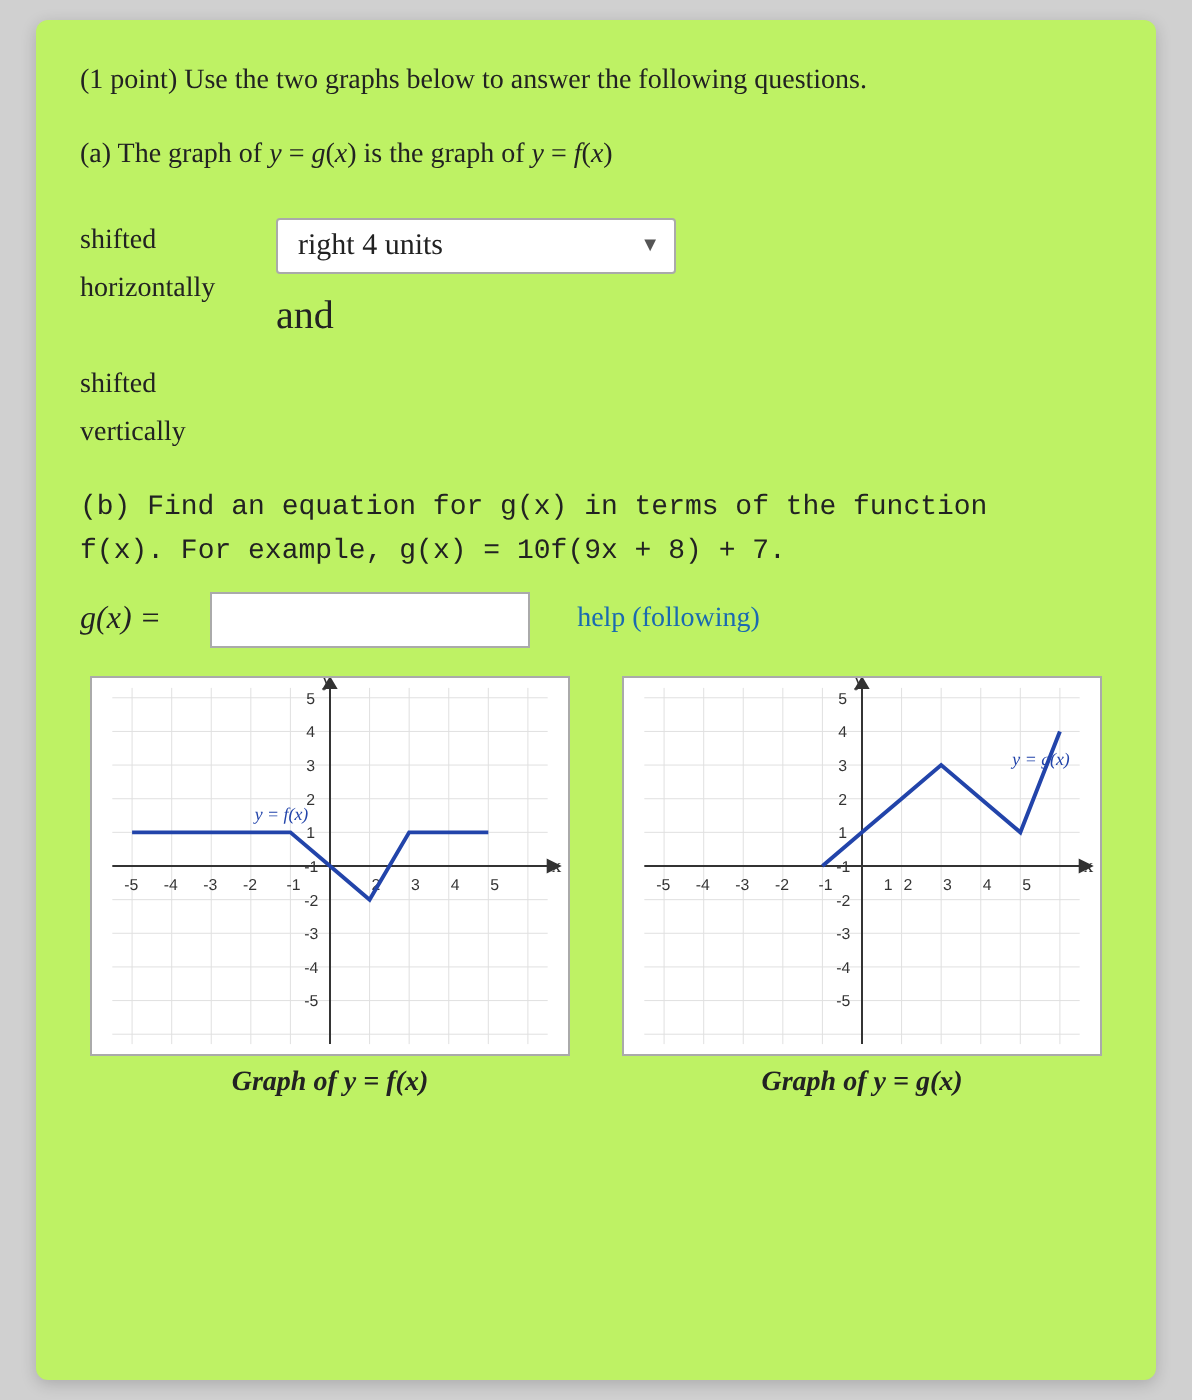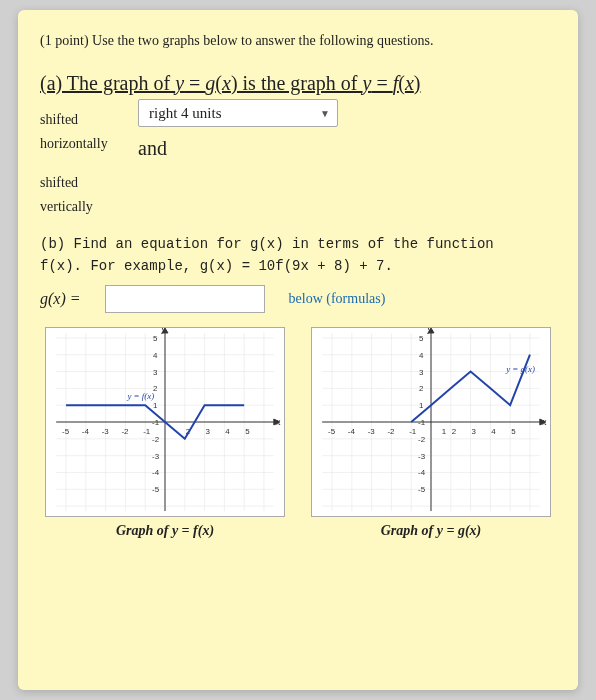--- a/index.html
+++ b/index.html
@@ -5,46 +5,45 @@
     * { box-sizing: border-box; margin: 0; padding: 0; }
     body {
       background: #d0d0d0;
       display: flex;
       justify-content: center;
       align-items: center;
       min-height: 100vh;
       font-family: Georgia, 'Times New Roman', serif;
     }
     .card {
-      background: #fef9c3;
+      background: #bef264;
       width: 560px;
       min-height: 680px;
       border-radius: 6px;
       padding: 20px 22px 18px 22px;
       box-shadow: 0 2px 8px rgba(0,0,0,0.18);
     }
     .intro-text {
       font-size: 14px;
       color: #222;
       line-height: 1.5;
       margin-bottom: 16px;
     }
     .part-label {
-      font-size: 20px;
-      color: #222;
-      margin-bottom: 0;
+      font-size: 14px;
+      color: #222;
+      margin-bottom: 20px;
       line-height: 1.6;
-      text-decoration: underline;
     }
     .part-label .math {
       font-style: italic;
     }
     .row-a {
       display: flex;
-      align-items: center;
+      align-items: flex-start;
       gap: 8px;
       margin-bottom: 6px;
     }
     .shifted-labels {
       display: flex;
       flex-direction: column;
       font-size: 14px;
       color: #222;
       line-height: 1.7;
       min-width: 90px;
@@ -200,21 +199,21 @@
   </div>
 
   <div class="part-b-label">
     <span>(b) Find an equation for <span class="math">g</span>(<span class="math">x</span>) in terms of the function</span><br>
     <span><span class="math">f</span>(<span class="math">x</span>). For example, <span class="math">g</span>(<span class="math">x</span>) = 10<span class="math">f</span>(9<span class="math">x</span> + 8) + 7.</span>
   </div>
 
   <div class="gx-row">
     <span class="gx-label"><span style="font-style:italic;">g</span>(<span style="font-style:italic;">x</span>) =</span>
     <input class="gx-input" type="text" value="" style="">
-    <a class="help-link" href="#">below (formulas)</a>
+    <a class="help-link" href="#">help (following)</a>
   </div>
 
   <div class="graphs-row">
 
     <div class="graph-container">
       <div class="graph-box">
         <svg class="graph-svg" viewBox="0 0 240 190" xmlns="http://www.w3.org/2000/svg">
 
           <g stroke="#e0e0e0" stroke-width="0.5">
             <line x1="20" y1="5" x2="20" y2="185"></line>

